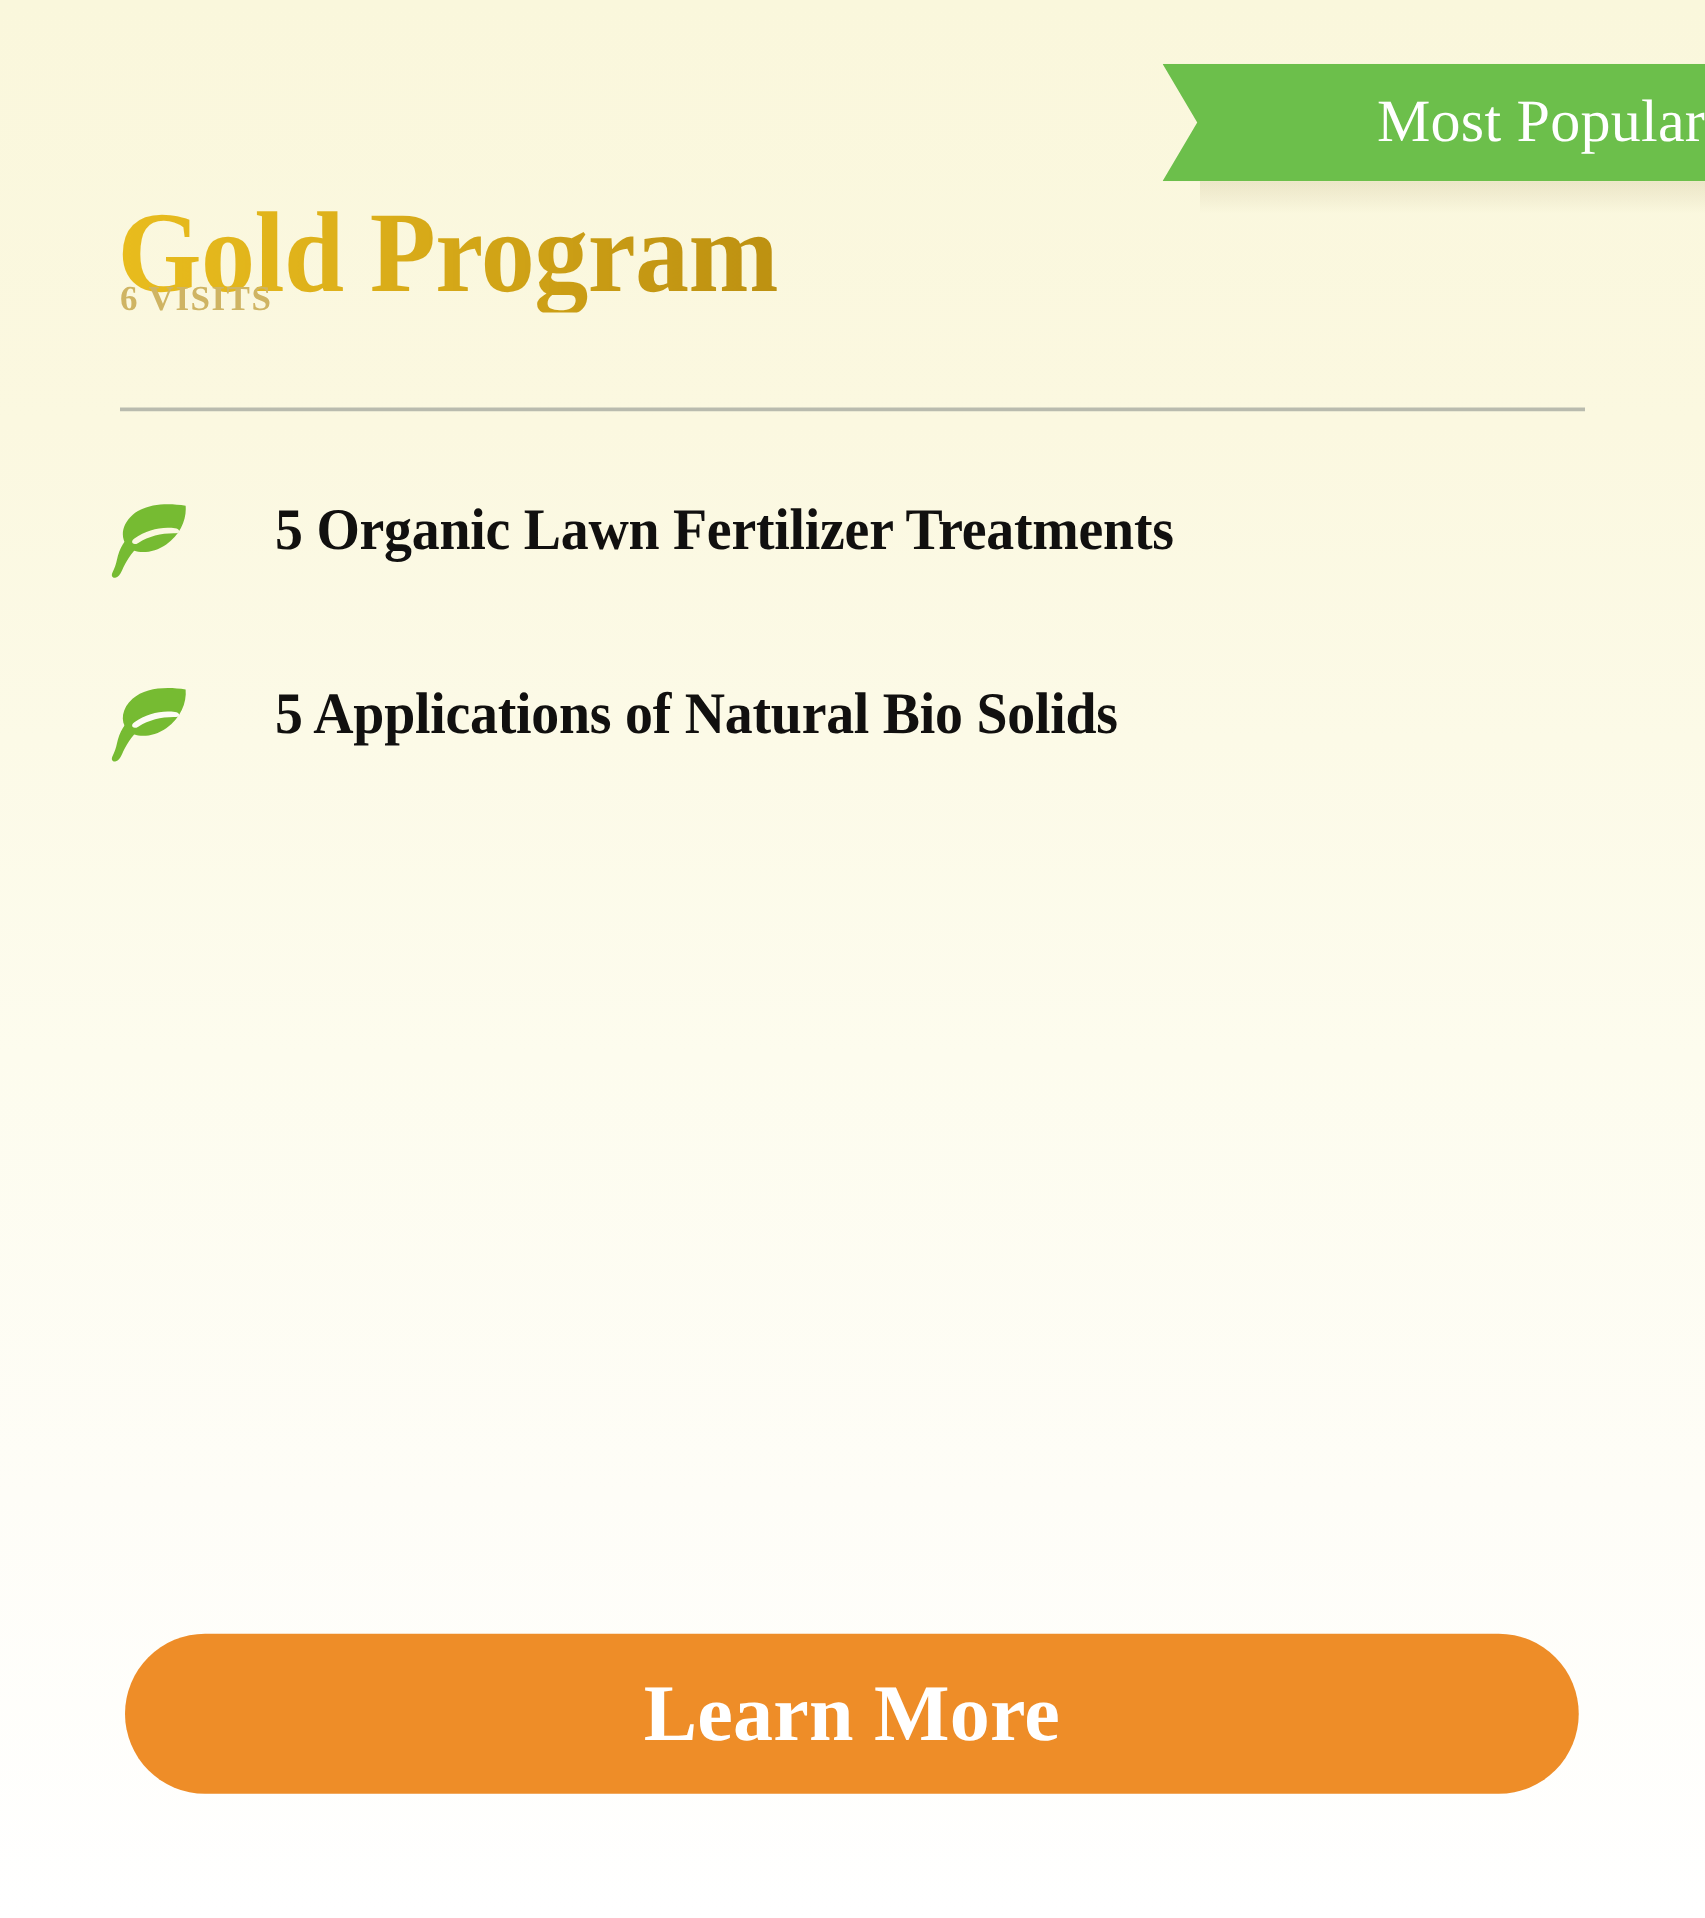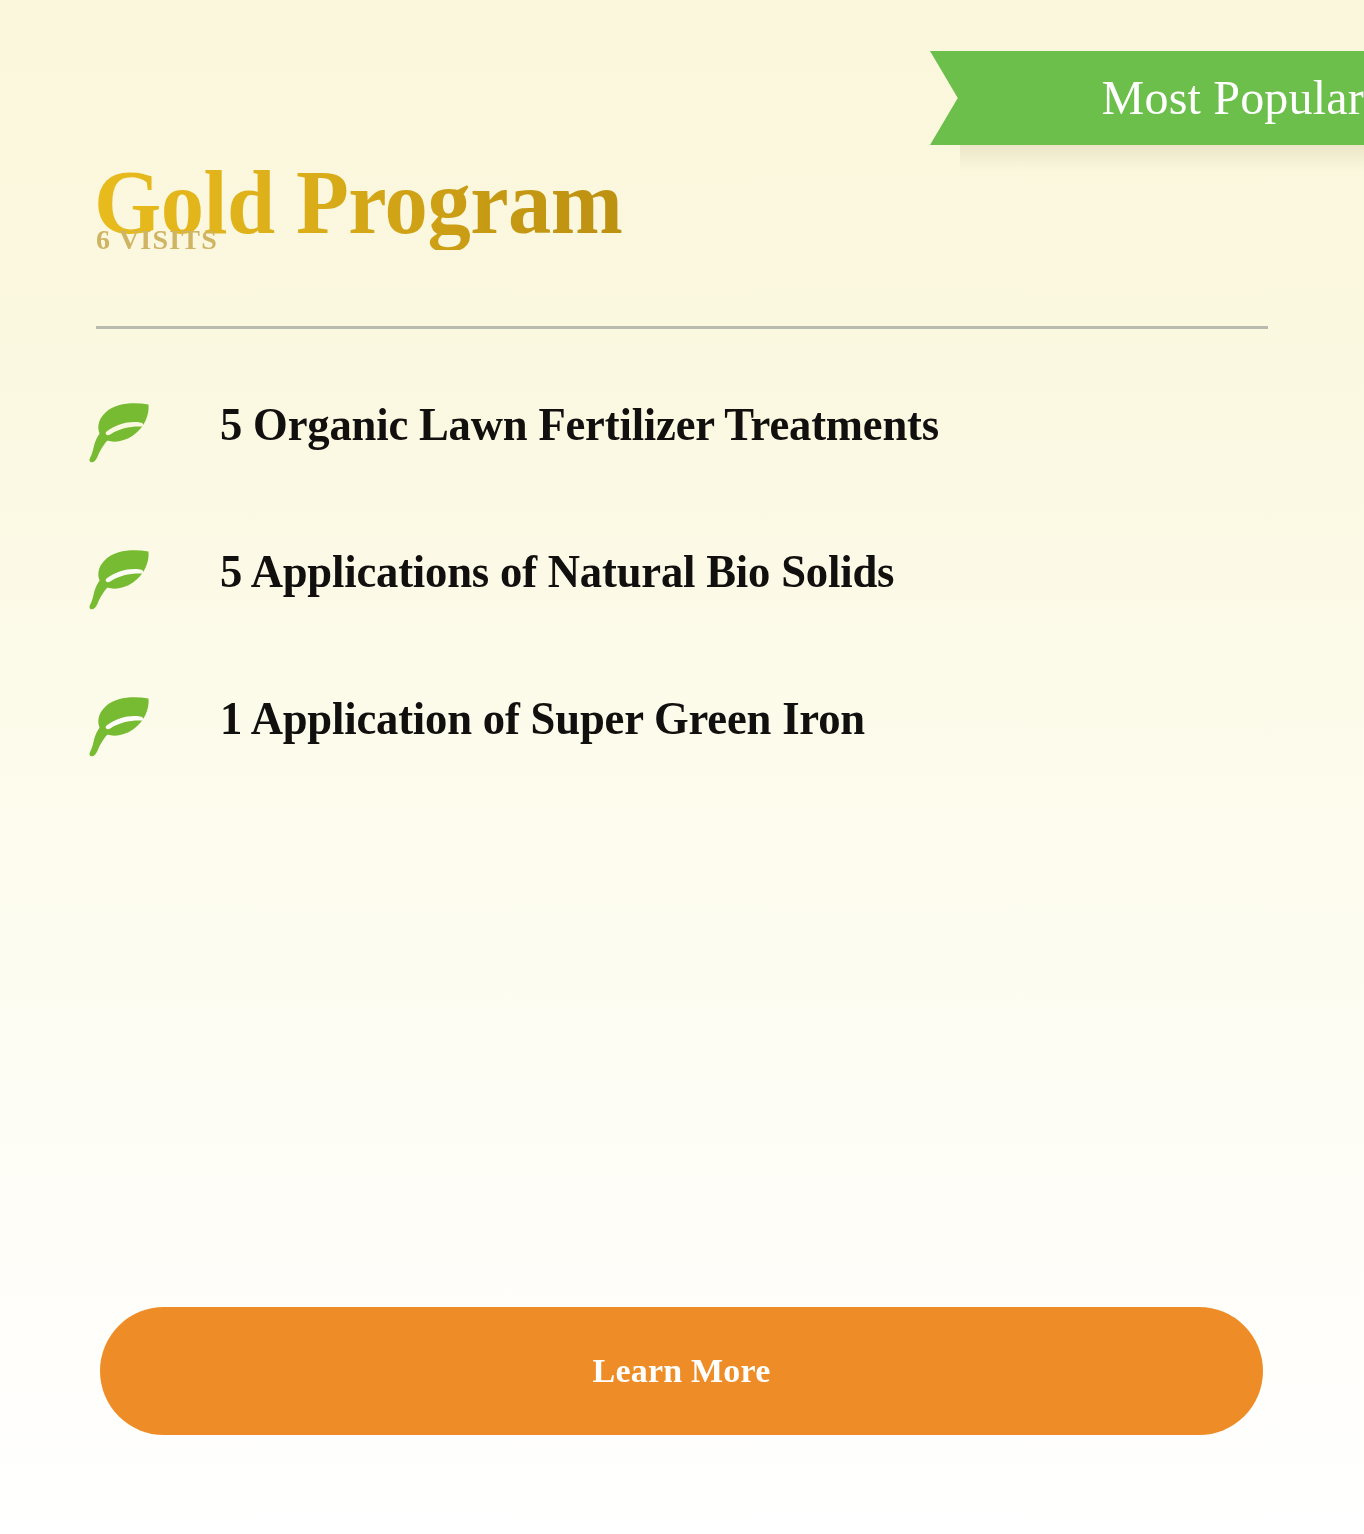--- a/index.html
+++ b/index.html
@@ -137,21 +137,21 @@
     position: absolute;
     left: 100px;
     top: 1307px;
     width: 1163px;
     height: 128px;
     background: #ee8d28;
     border: none;
     border-radius: 64px;
     color: #ffffff;
     font-family: "Liberation Serif", serif;
-    font-size: 34px;
+    font-size: 64px;
     font-weight: 700;
     letter-spacing: 0.2px;
     cursor: pointer;
     display: flex;
     align-items: center;
     justify-content: center;
     padding: 0;
   }
 </style>
 </head>
@@ -191,28 +191,18 @@
       <span class="leaf-icon">
         <svg viewBox="0 0 68 62" xmlns="http://www.w3.org/2000/svg">
           <path d="M62.5 3.5 C47 1 30 2 20 11 C11.5 18.5 10 29 15.5 35.5 C22 43 36 42 47 34.5 C58.5 26.5 63.5 14 62.5 3.5 Z" fill="#76bb32"></path>
           <path d="M20.5 26 C14 30 9.5 37.5 7.5 47 C6.8 50.5 5.5 54 4 57 C2.8 59.4 3.8 61.6 6.2 61.2 C8.4 60.8 10.2 58.6 11.6 55.4 C14.6 48.4 19 41 25.5 35.5 Z" fill="#76bb32"></path>
           <path d="M54 21.5 C43 20 31.5 22.8 21.5 29.8 C19.6 31.1 19.2 32.6 20.2 33.6 C21.2 34.6 22.8 34.4 24.6 33.3 C33.6 27.6 44 25.3 54.6 25.6 C56.6 25.7 57.6 24.6 57.2 23.4 C56.9 22.3 55.7 21.7 54 21.5 Z" fill="#fdfcf4"></path>
         </svg>
       </span>
       <span class="feature-text">5 Applications of Natural Bio Solids</span>
     </div>
 
-    <div class="feature-row">
-      <span class="leaf-icon">
-        <svg viewBox="0 0 68 62" xmlns="http://www.w3.org/2000/svg">
-          <path d="M62.5 3.5 C47 1 30 2 20 11 C11.5 18.5 10 29 15.5 35.5 C22 43 36 42 47 34.5 C58.5 26.5 63.5 14 62.5 3.5 Z" fill="#76bb32"></path>
-          <path d="M20.5 26 C14 30 9.5 37.5 7.5 47 C6.8 50.5 5.5 54 4 57 C2.8 59.4 3.8 61.6 6.2 61.2 C8.4 60.8 10.2 58.6 11.6 55.4 C14.6 48.4 19 41 25.5 35.5 Z" fill="#76bb32"></path>
-          <path d="M54 21.5 C43 20 31.5 22.8 21.5 29.8 C19.6 31.1 19.2 32.6 20.2 33.6 C21.2 34.6 22.8 34.4 24.6 33.3 C33.6 27.6 44 25.3 54.6 25.6 C56.6 25.7 57.6 24.6 57.2 23.4 C56.9 22.3 55.7 21.7 54 21.5 Z" fill="#fefdf9"></path>
-        </svg>
-      </span>
-      <span class="feature-text">1 Application of Super Green Iron</span>
-    </div>
 
   </div>
 
   <button class="cta-button">Learn More</button>
 
 </div>
 
 </body></html>

